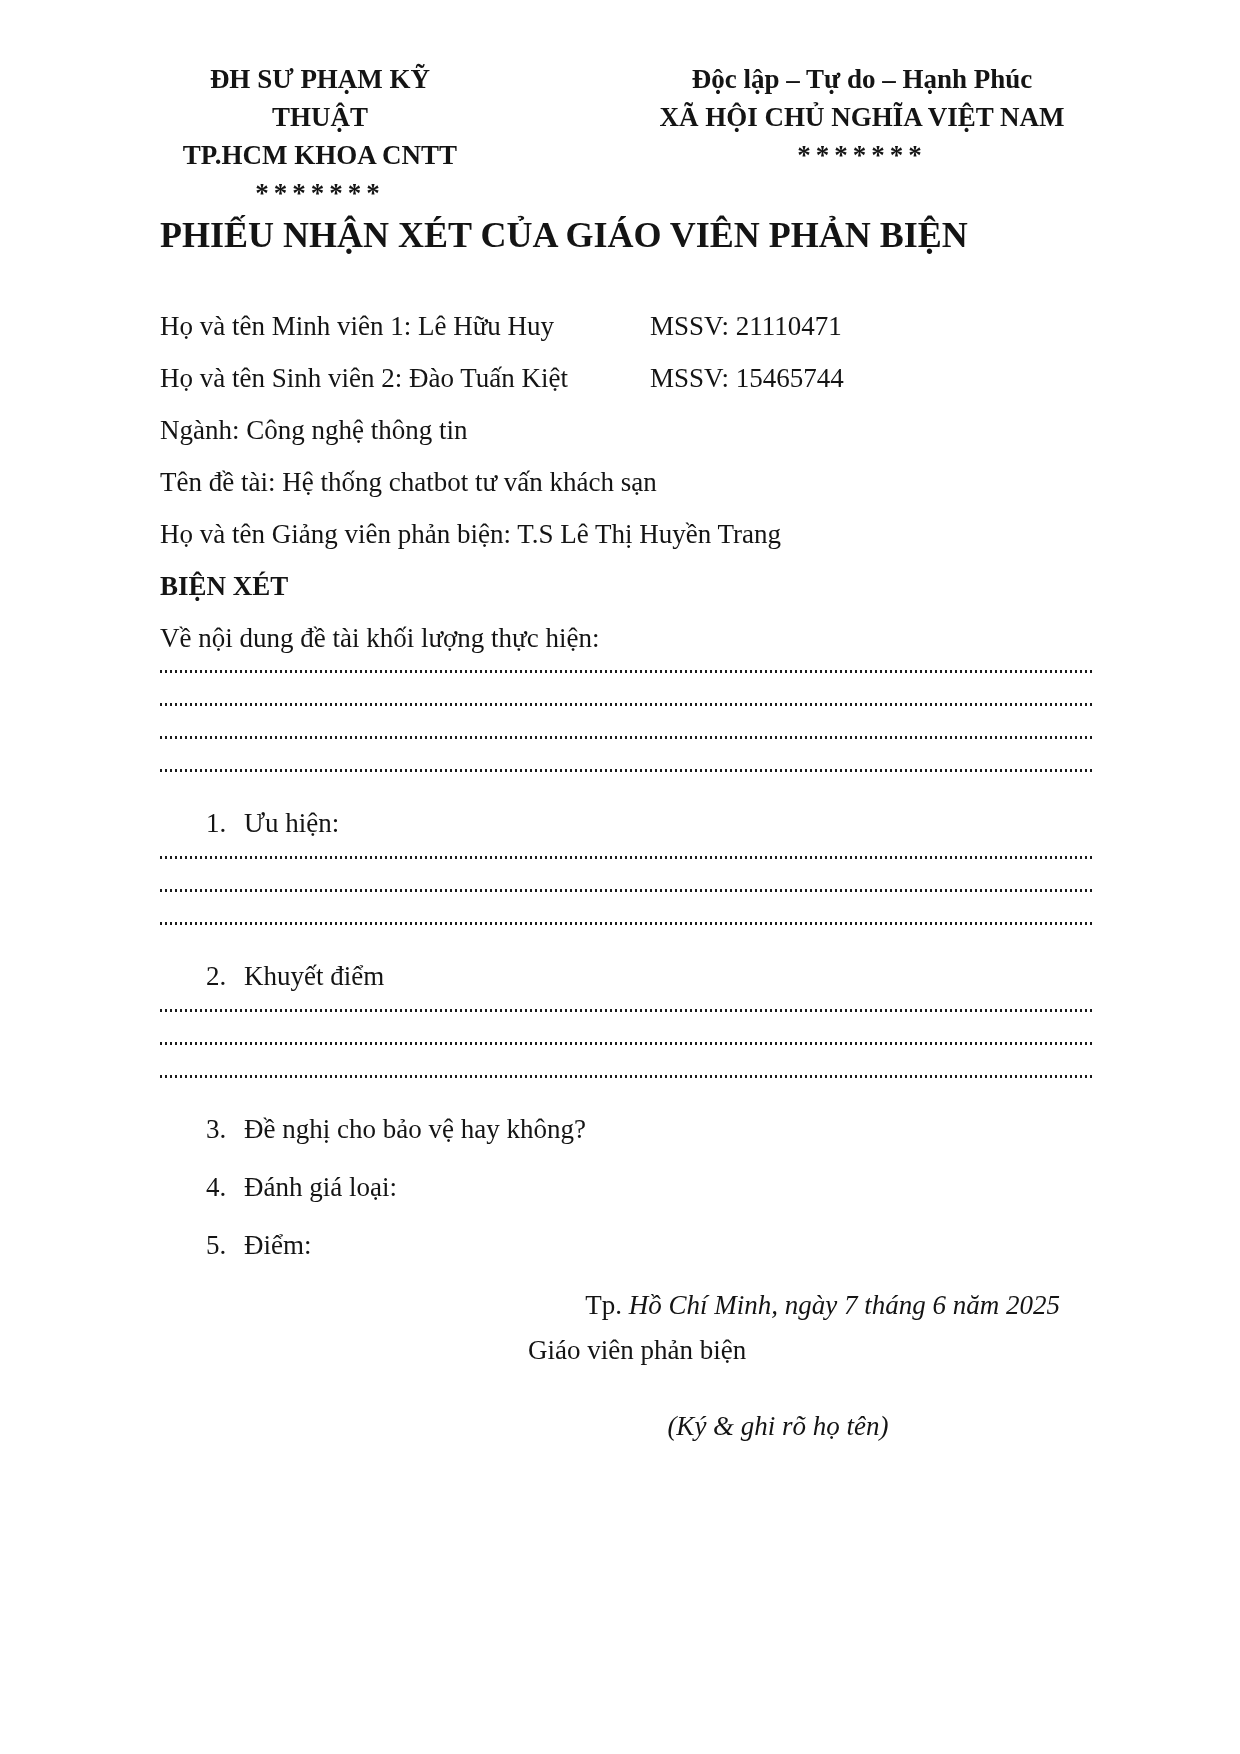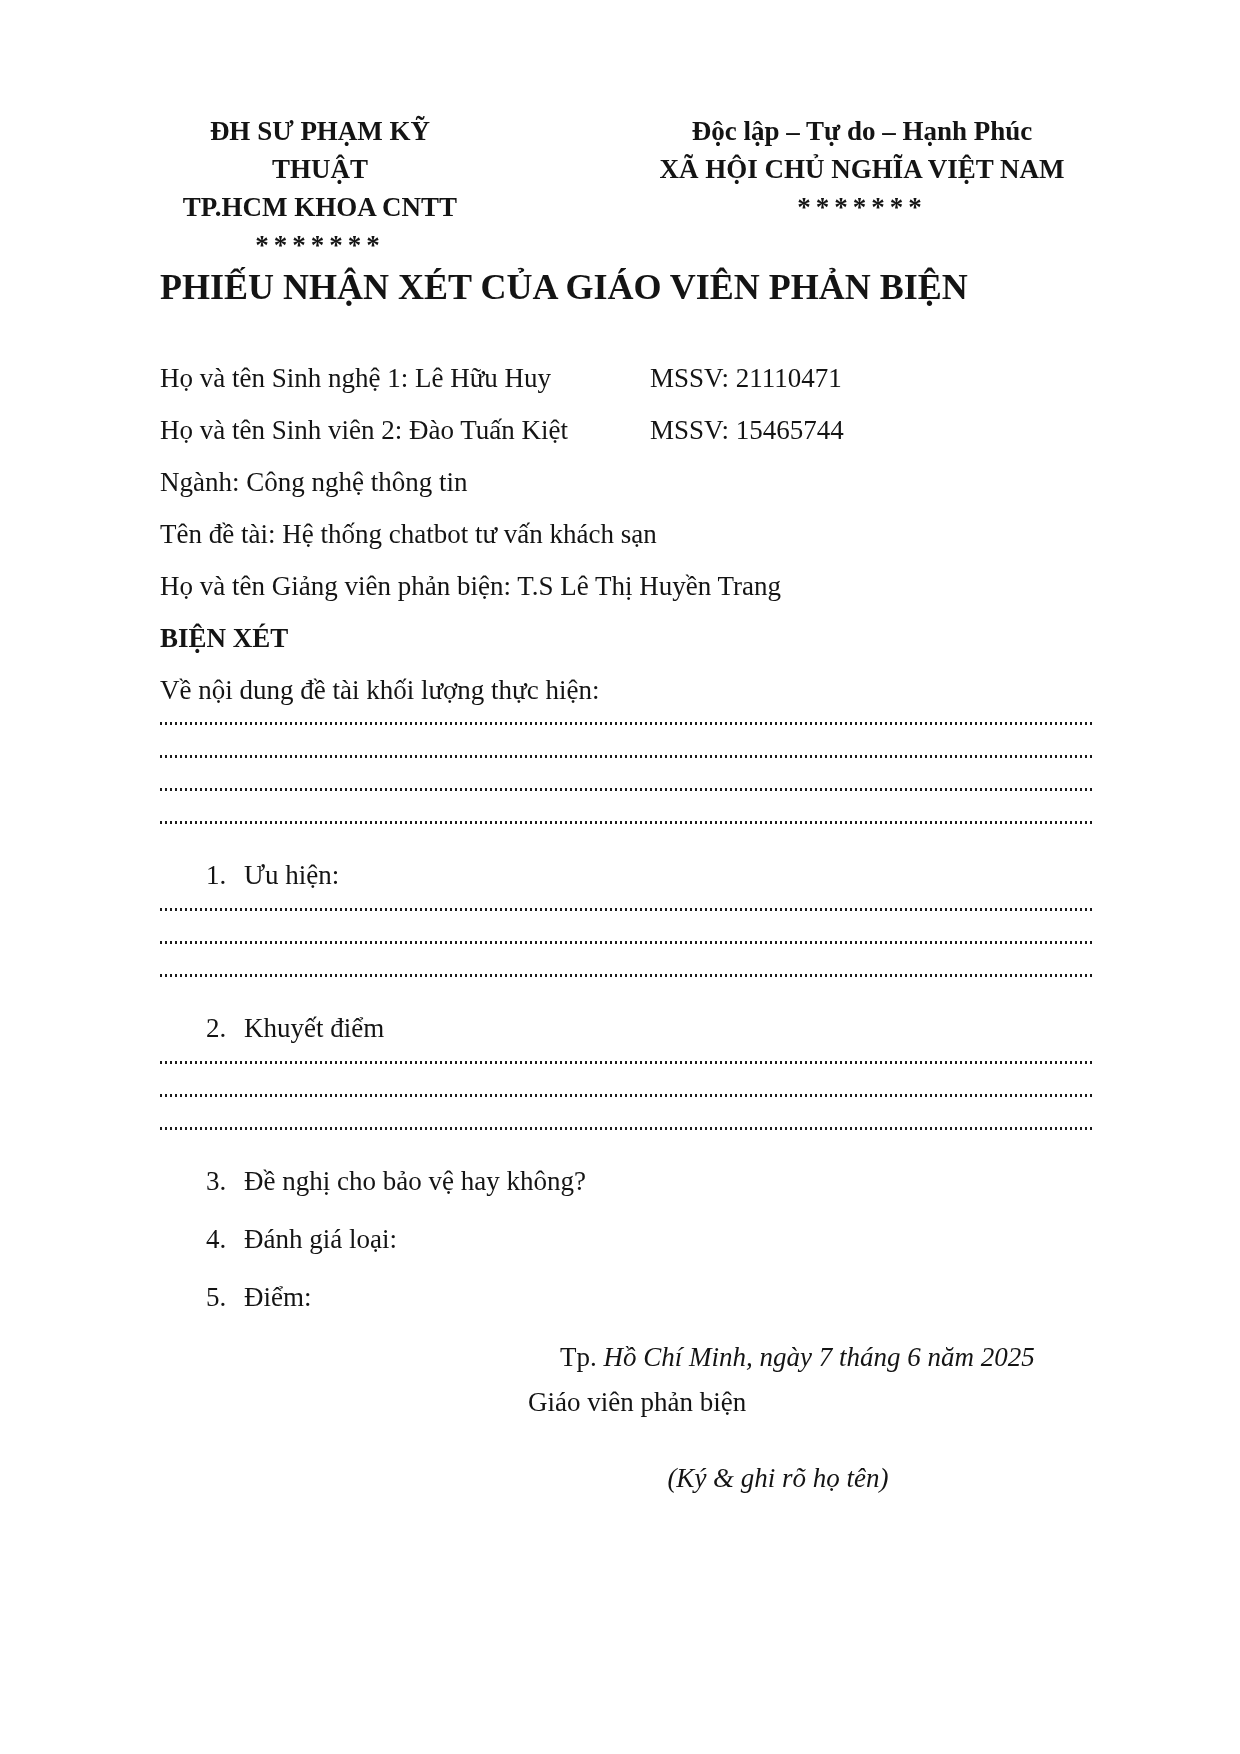--- a/index.html
+++ b/index.html
@@ -5,21 +5,21 @@
   html, body { margin: 0; padding: 0; background: #e8e8e8; }
   .page {
     position: relative;
     width: 1240px;
     height: 1754px;
     margin: 0 auto;
     background: #ffffff;
     color: #141414;
     font-family: "Liberation Serif", "DejaVu Serif", serif;
     box-sizing: border-box;
-    padding: 112px 143px 0 160px;
+    padding: 60px 143px 0 160px;
     overflow: hidden;
   }
 
   
   .header { display: flex; justify-content: space-between; }
   .header-block { text-align: center; font-weight: bold; font-size: 27px; line-height: 38px; }
   .header-block.left  { width: 320px; }
   .header-block.right { width: 470px; }
   .stars { letter-spacing: 5px; font-size: 27px; line-height: 38px; }
 
@@ -48,21 +48,21 @@
     left: 0; right: 2px; top: 14px; height: 3px;
     background: repeating-linear-gradient(to right, #1b1b1b 0 2px, transparent 2px 5px);
   }
 
   
   .list-item { height: 46px; line-height: 46px; font-size: 27px; margin-left: 46px; margin-top: 12px; white-space: nowrap; }
   .list-item .num { display: inline-block; width: 38px; }
 
   
   .signature { position: relative; margin-top: 14px; font-size: 27px; }
-  .sig-date { margin-left: 400px; width: 500px; text-align: left; height: 46px; line-height: 46px; white-space: nowrap; }
+  .sig-date { margin-left: 400px; width: 500px; text-align: right; height: 46px; line-height: 46px; white-space: nowrap; }
   .sig-date .it { font-style: italic; }
   .sig-role { margin-left: 368px; width: 500px; text-align: left; height: 45px; line-height: 45px; }
   .sig-note { margin-left: 368px; width: 500px; text-align: center; height: 45px; line-height: 45px; font-style: italic; margin-top: 31px; }
 </style>
 </head>
 <body>
 
 <div class="page">
 
   <div class="header">
@@ -75,21 +75,21 @@
       <div>Độc lập – Tự do – Hạnh Phúc</div>
       <div>XÃ HỘI CHỦ NGHĨA VIỆT NAM</div>
       <div class="stars">*******</div>
     </div>
   </div>
 
   <div class="doc-title">PHIẾU NHẬN XÉT CỦA GIÁO VIÊN PHẢN BIỆN</div>
 
   <div class="info">
     <div class="info-row">
-      <span>Họ và tên Sinh nghệ 1: Lê Hữu Huy</span>
+      <span>Họ và tên Minh viên 1: Lê Hữu Huy</span>
       <span class="right-part">MSSV: 21110471</span>
     </div>
     <div class="info-row">
       <span>Họ và tên Sinh viên 2: Đào Tuấn Kiệt</span>
       <span class="right-part">MSSV: 15465744</span>
     </div>
     <div class="info-row">
       <span>Ngành: Công nghệ thông tin</span>
     </div>
     <div class="info-row">

